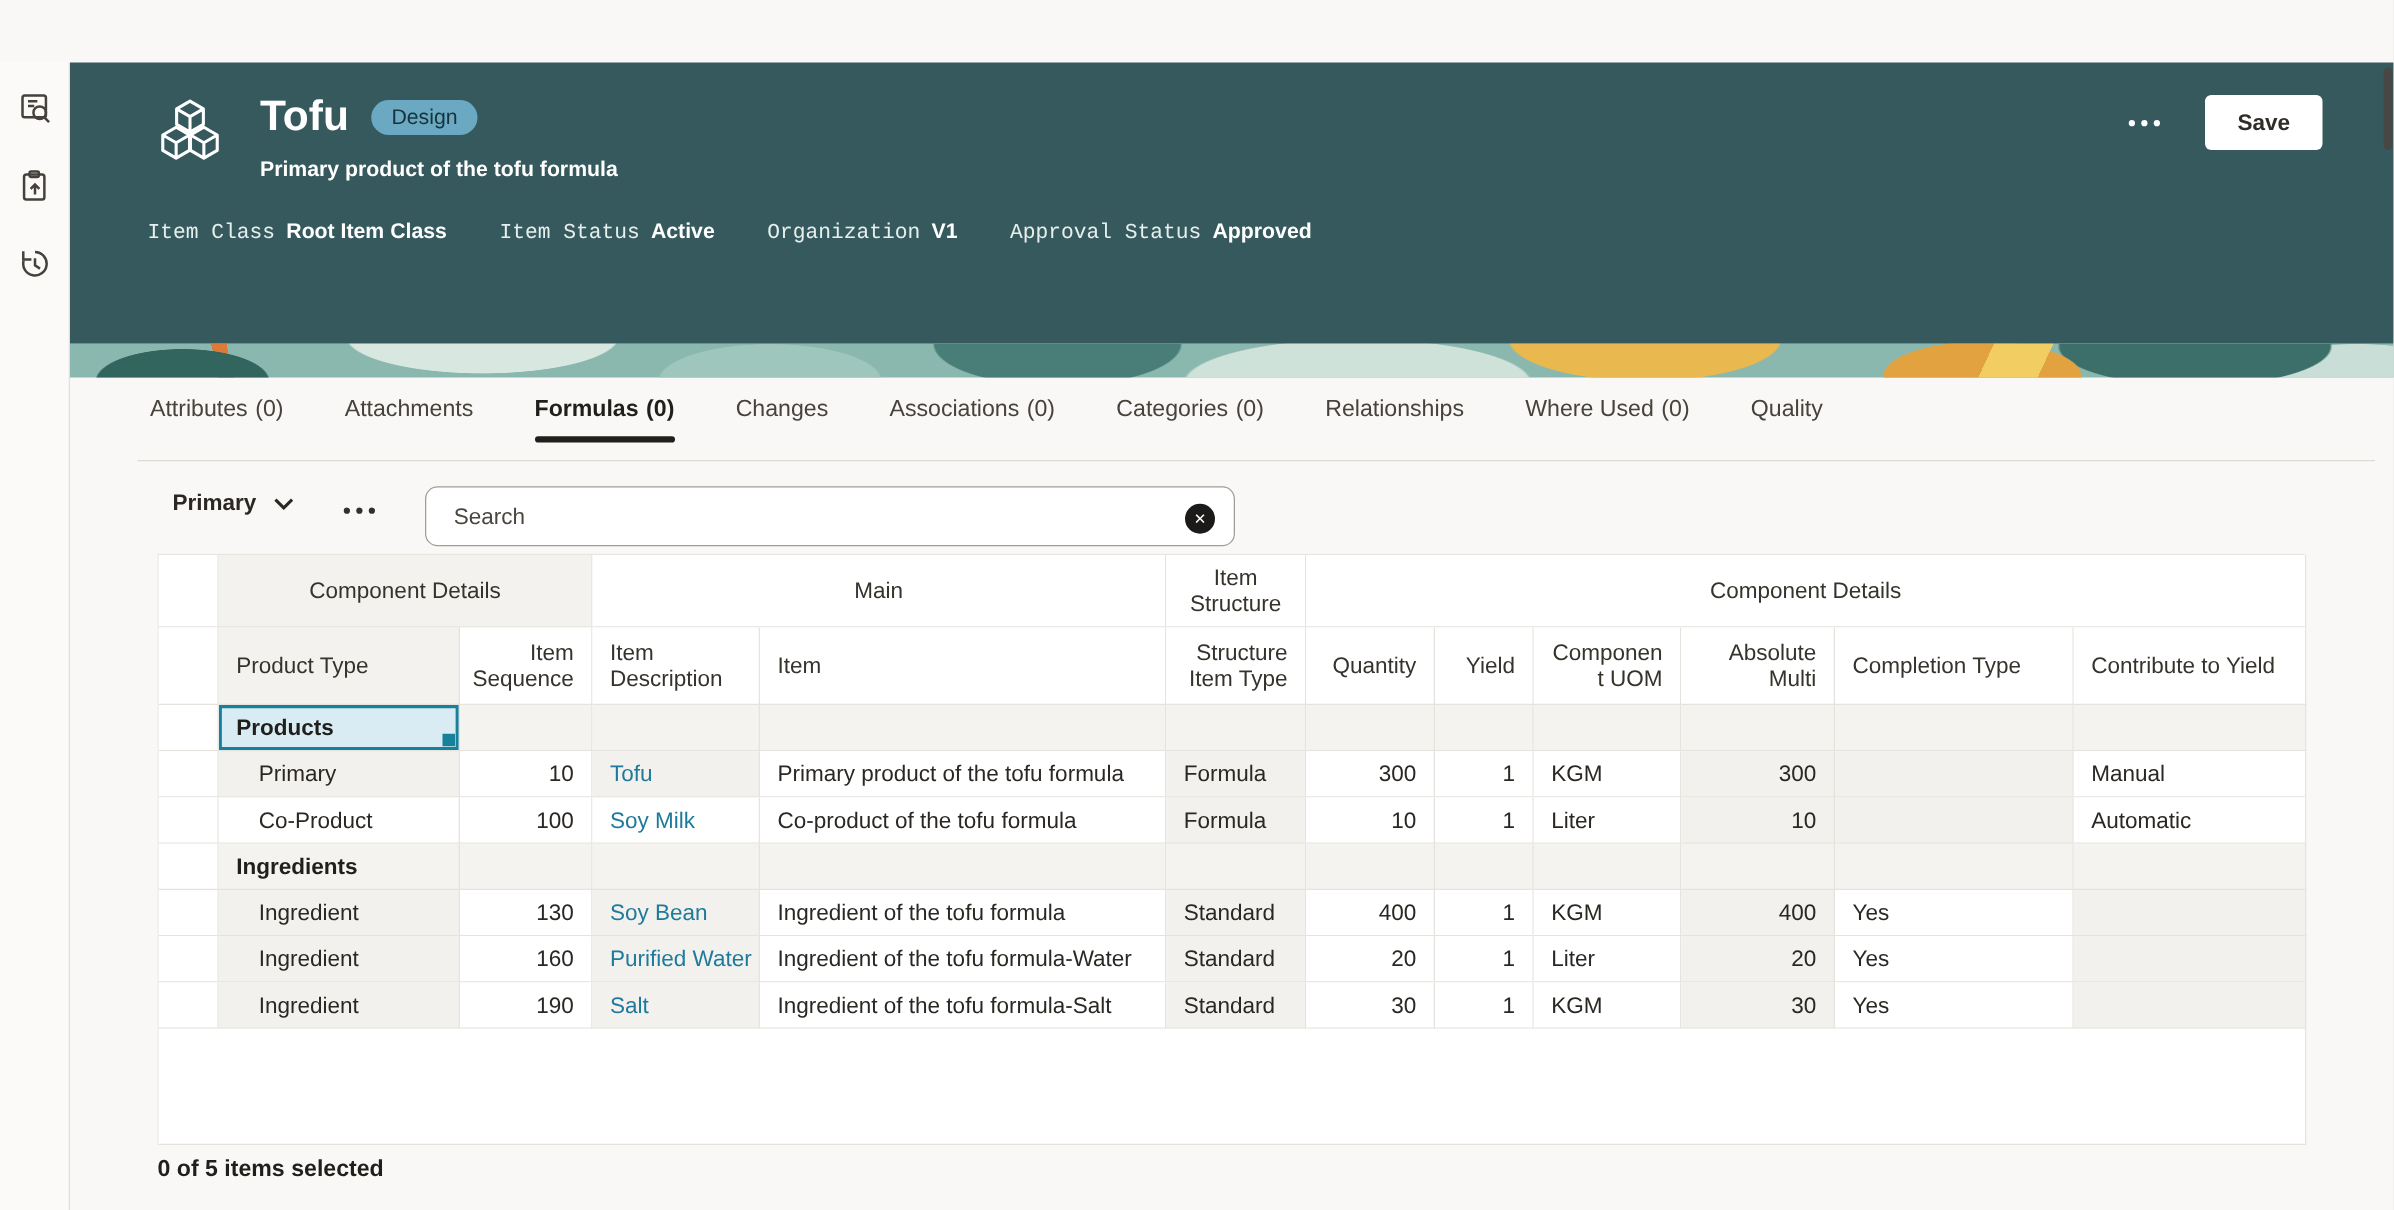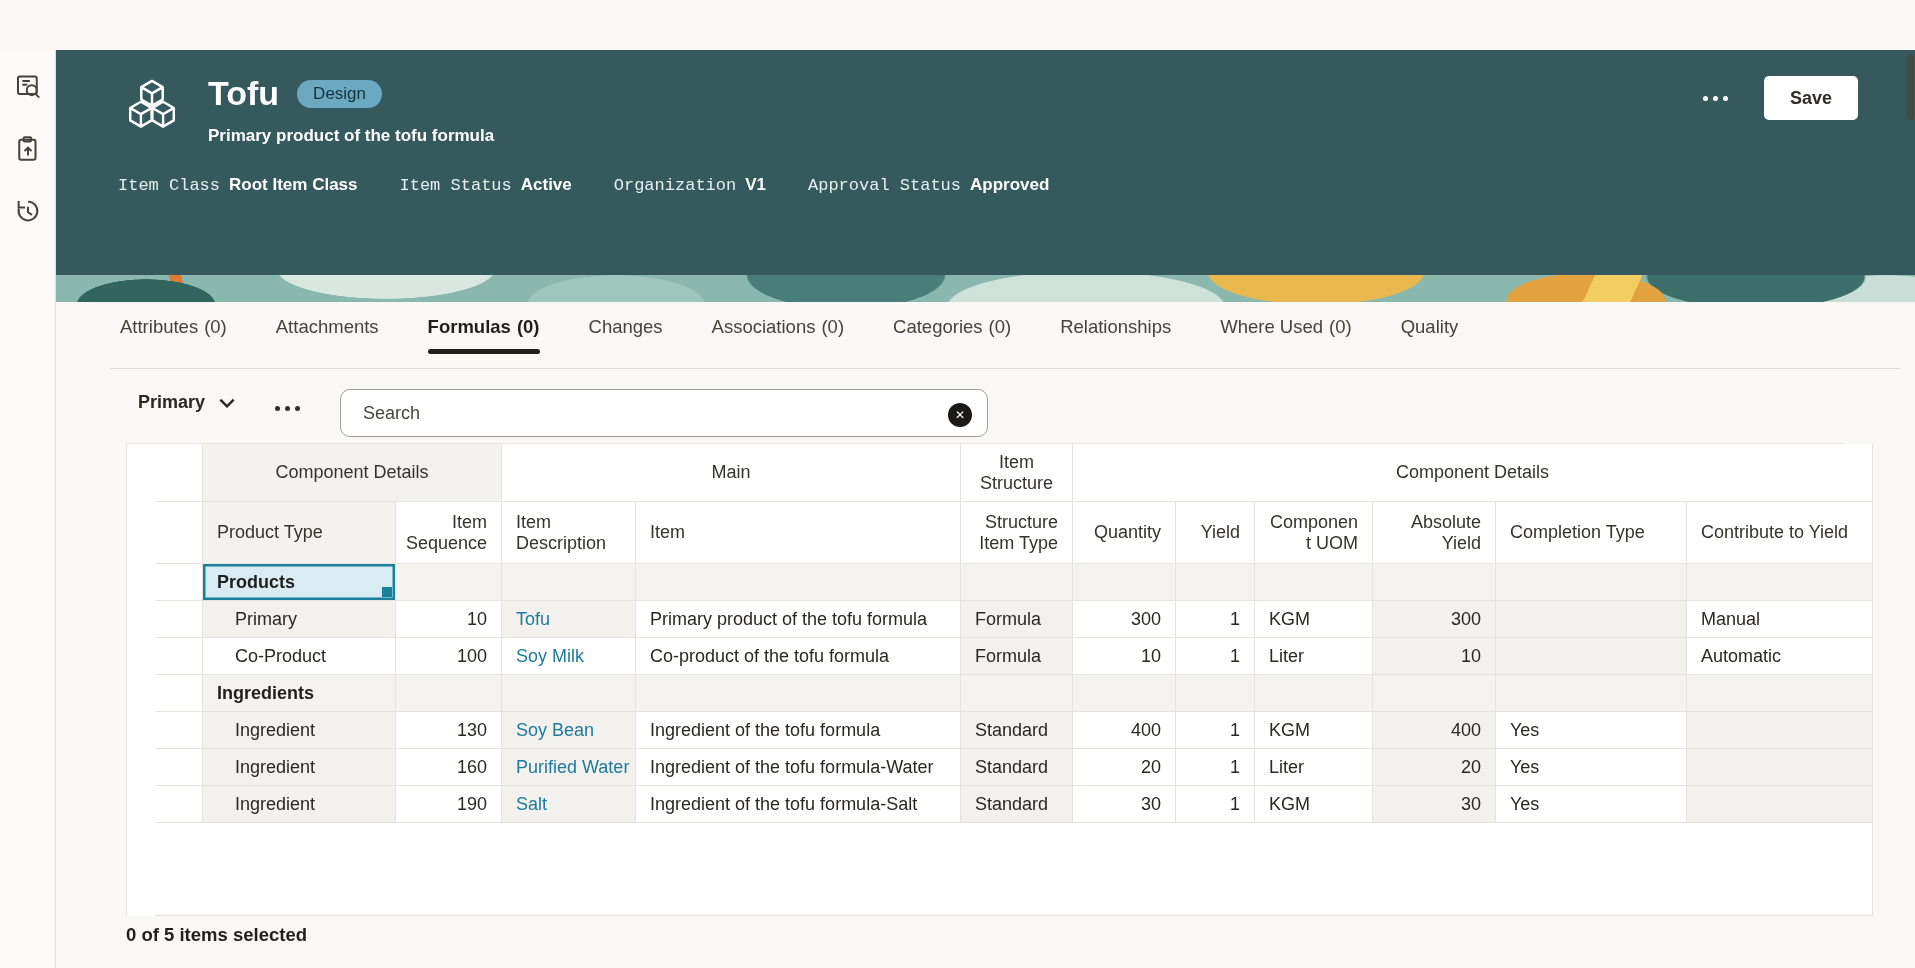--- a/index.html
+++ b/index.html
@@ -282,36 +282,36 @@
       <button class="dl">
         <span>
           <svg width="29" height="29" viewBox="0 0 24 24" fill="none" stroke="currentColor" stroke-width="1.9">
               <path d="M12 4.5V13M8 9.5l4 4 4-4"></path>
               <path d="M5 14.5v4.5h14v-4.5"></path>
             </svg>
         </span>
       </button>
     </div>
 
-    <div class="grid" style="grid-template-columns: 48px 193px 106px 134px 325px 112px 103px 79px 118px 123px 191px 186px; padding-left: 28px;">
+    <div class="grid" style="grid-template-columns: 48px 193px 106px 134px 325px 112px 103px 79px 118px 123px 191px 186px;">
         <div class="cell ghead"></div>
         <div class="cell ghead hl" style="grid-column: span 2;">Component Details</div>
         <div class="cell ghead" style="grid-column: span 2;">Main</div>
         <div class="cell ghead" style="grid-column: span 1;">Item Structure</div>
         <div class="cell ghead" style="grid-column: span 6;">Component Details</div>
         <div class="cell chead"></div>
         <div class="cell chead hl">Product Type</div>
         <div class="cell chead r">Item Sequence</div>
         <div class="cell chead">Item Description</div>
         <div class="cell chead">Item</div>
         <div class="cell chead r">Structure Item Type</div>
         <div class="cell chead r">Quantity</div>
         <div class="cell chead r">Yield</div>
         <div class="cell chead r brk">Component UOM</div>
-        <div class="cell chead r">Absolute Yield</div>
+        <div class="cell chead r">Absolute Multi</div>
         <div class="cell chead">Completion Type</div>
         <div class="cell chead">Contribute to Yield</div>
         <div class="cell rowcell"></div>
         <div class="cell rowcell grp selcell">
           <span class="glabel">Products</span>
           <span class="handle"></span>
         </div>
         <div class="cell rowcell grp"></div>
         <div class="cell rowcell grp"></div>
         <div class="cell rowcell grp"></div>

